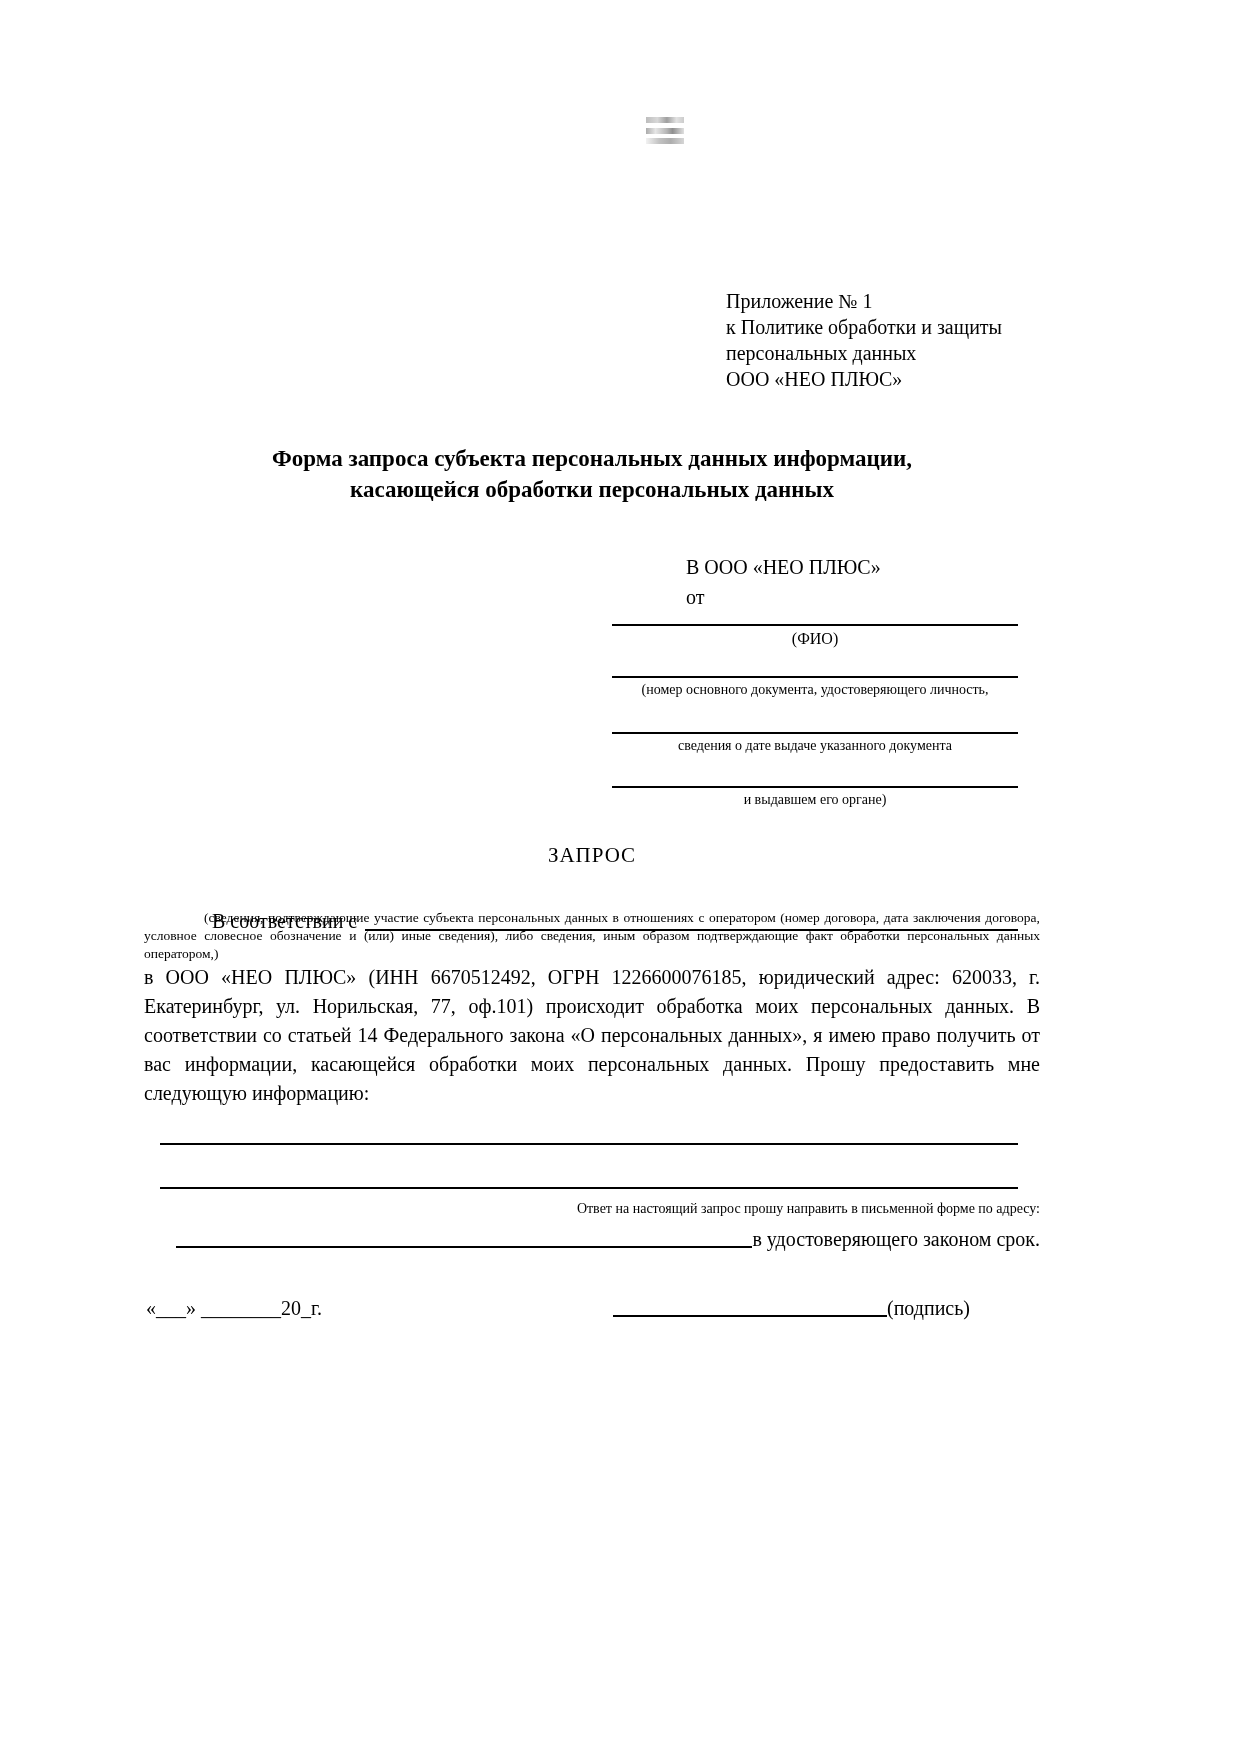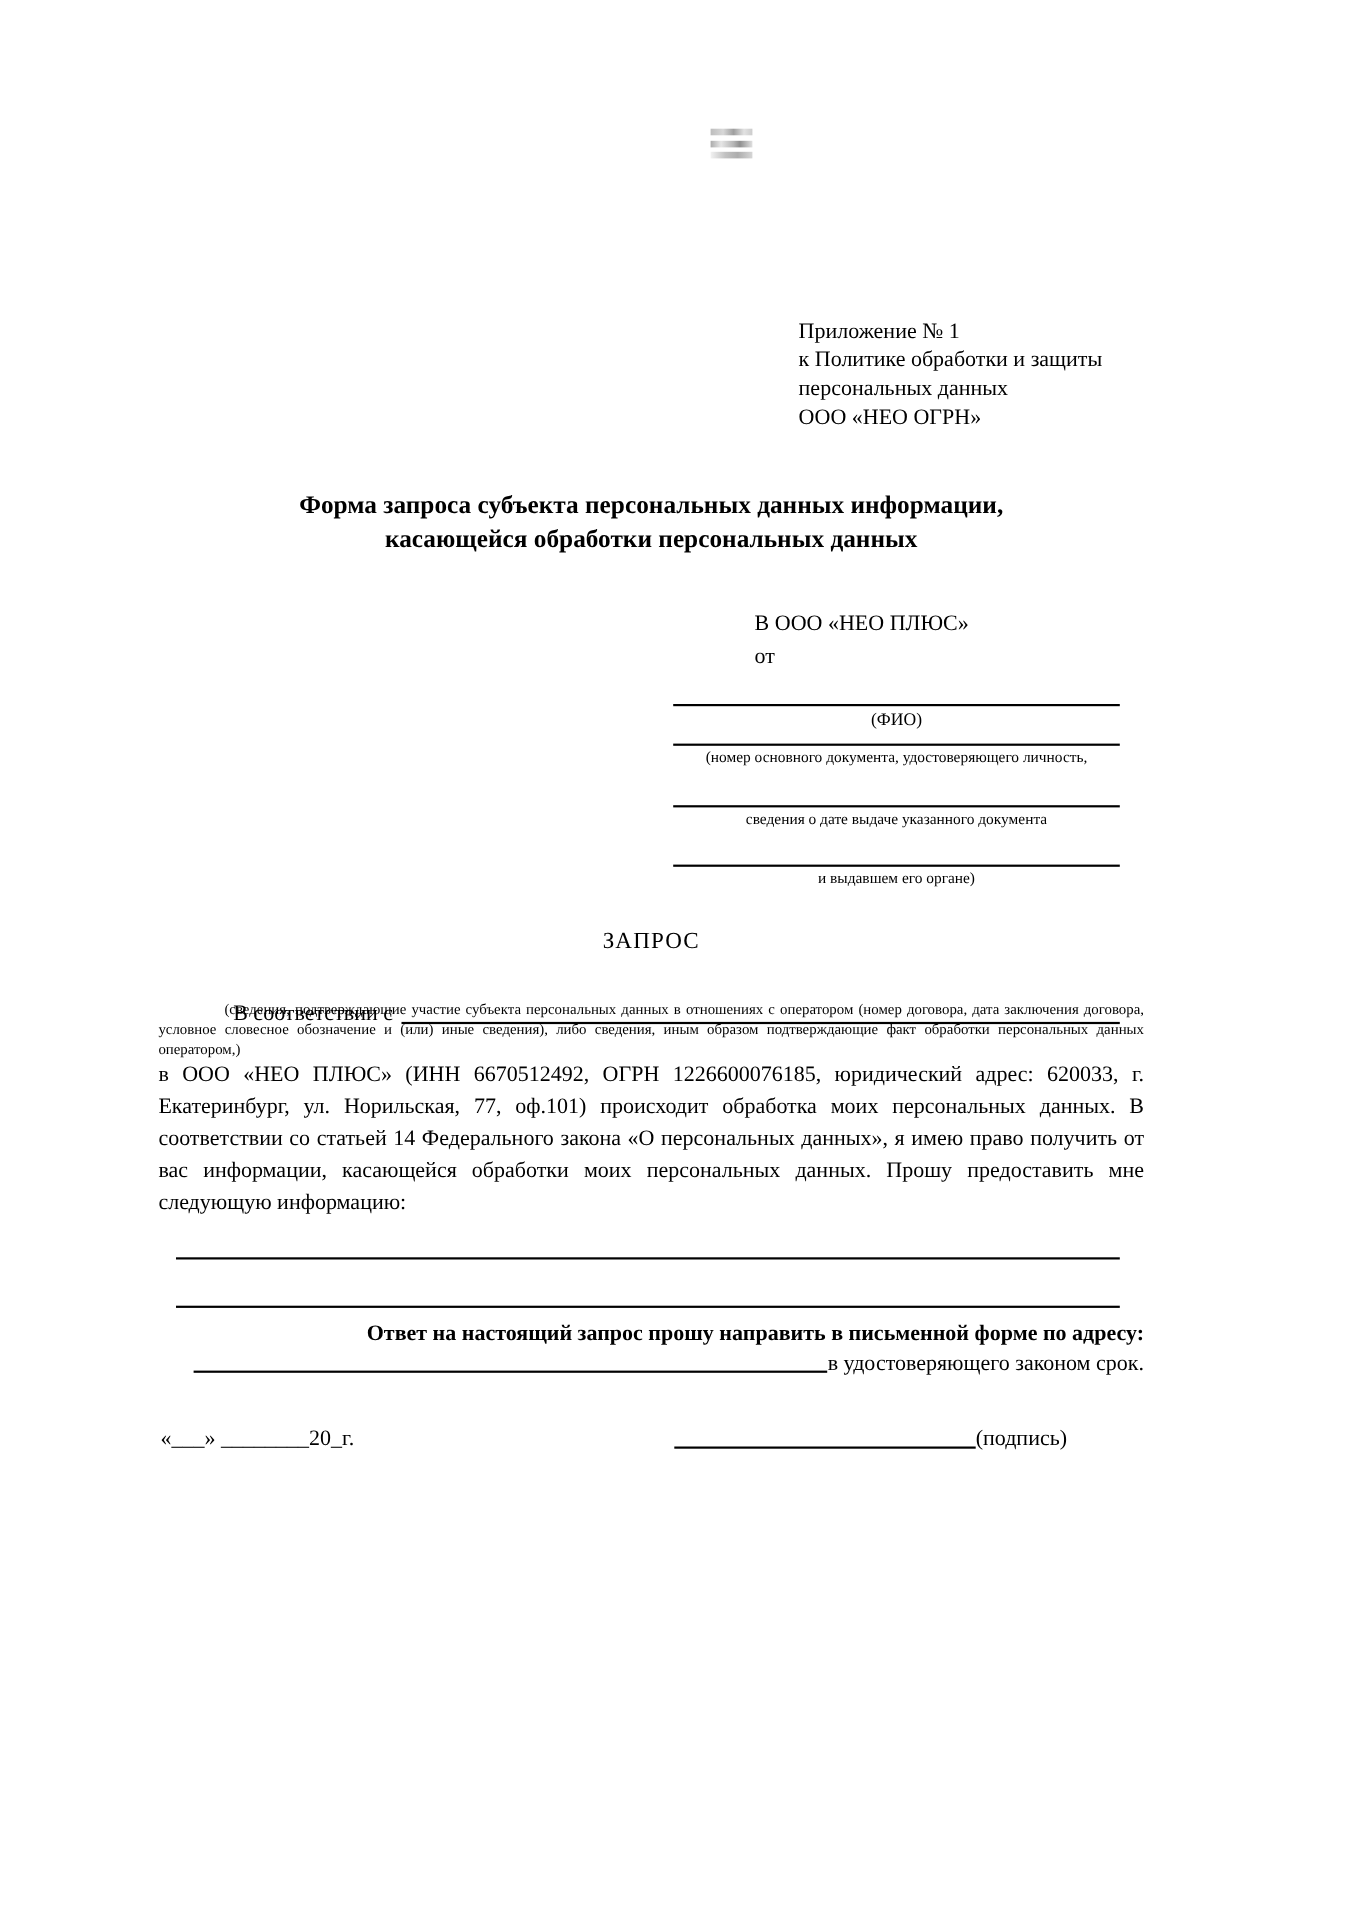--- a/index.html
+++ b/index.html
@@ -70,21 +70,21 @@
 
   .field-row {
     position: absolute;
     left: 612px;
     width: 406px;
     border-top: 2px solid #000;
     text-align: center;
   }
   .field-row .cap-lg { font-size: 16px; padding-top: 4px; display: block; }
   .field-row .cap-sm { font-size: 14px; padding-top: 4px; display: block; }
-  .f1 { top: 640px; }
+  .f1 { top: 624px; }
   .f2 { top: 676px; }
   .f3 { top: 732px; }
   .f4 { top: 786px; }
 
   .zapros {
     position: absolute;
     left: 144px;
     top: 843px;
     width: 896px;
     text-align: center;
@@ -139,22 +139,21 @@
   }
   .b1 { top: 1143px; }
   .b2 { top: 1187px; }
 
   .answer {
     position: absolute;
     left: 144px;
     top: 1201px;
     width: 896px;
     text-align: right;
-    font-size: 20px;
-    font-weight: bold;
+    font-size: 14px;
   }
 
   .deadline {
     position: absolute;
     left: 176px;
     top: 1228px;
     width: 864px;
     display: flex;
     align-items: flex-end;
     font-size: 20px;
@@ -193,21 +192,21 @@
   <div class="logo">
     <div class="stripe"></div>
     <div class="stripe"></div>
     <div class="stripe"></div>
   </div>
 
   <div class="appendix">
     <div>Приложение № 1</div>
     <div>к Политике обработки и защиты</div>
     <div>персональных данных</div>
-    <div>ООО «НЕО ОГРН»</div>
+    <div>ООО «НЕО ПЛЮС»</div>
   </div>
 
   <div class="title">
     <div>Форма запроса субъекта персональных данных информации,</div>
     <div>касающейся обработки персональных данных</div>
   </div>
 
   <div class="recipient">
     <div>В ООО «НЕО ПЛЮС»</div>
     <div>от</div>

